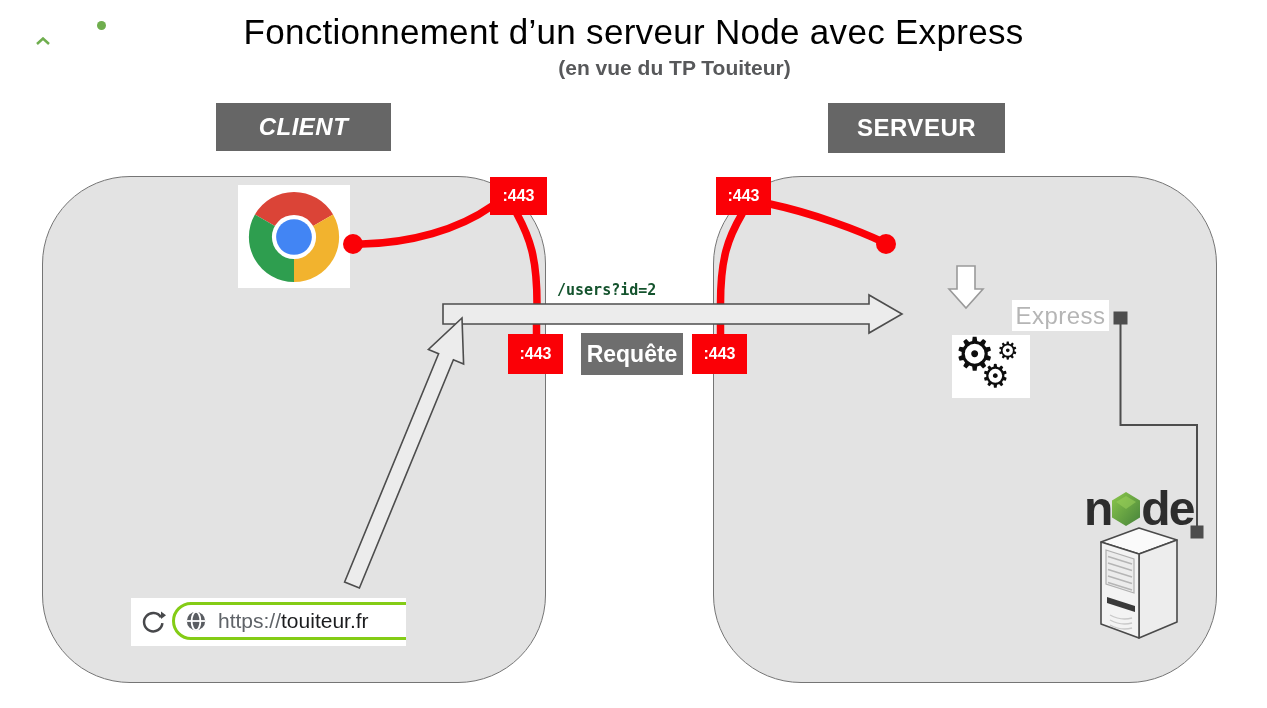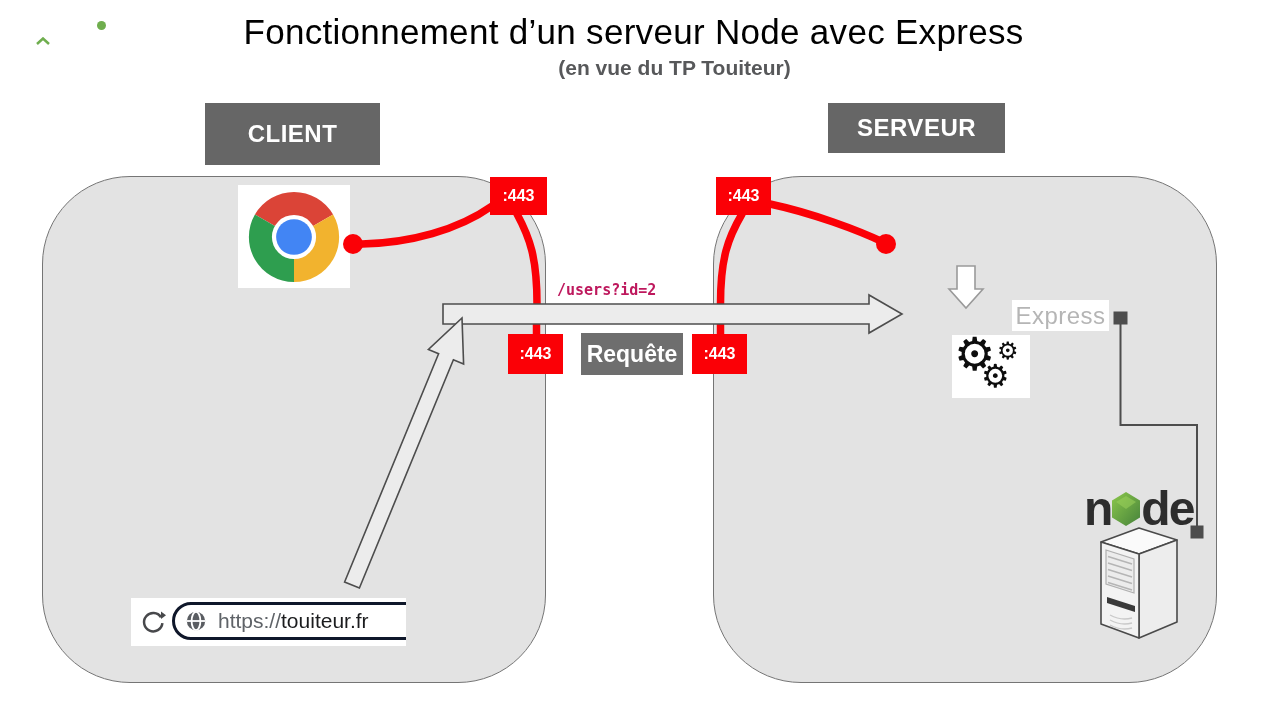--- a/index.html
+++ b/index.html
@@ -7,38 +7,38 @@
           font-family:"Liberation Sans",sans-serif;}
   .abs{position:absolute;}
   .center{display:flex;align-items:center;justify-content:center;}
 
   .title{top:12px;left:0;width:100%;text-align:center;font-size:35px;font-weight:normal;
          color:#000000;letter-spacing:.3px;z-index:1;}
   .subtitle{top:56px;left:0;width:100%;text-align:center;font-size:21px;font-weight:bold;
             color:#57585a;z-index:1;padding-left:41px;}
 
   .tag{background:#666666;color:#fff;font-weight:bold;font-size:24px;letter-spacing:.5px;z-index:2;}
-  #client-tag{left:205px;top:103px;width:175px;height:62px;}
+  #client-tag{left:216px;top:103px;width:175px;height:48px;font-style:italic;}
   #server-tag{left:828px;top:103px;width:177px;height:50px;}
 
   .panel{background:#e3e3e3;border:1.5px solid #757575;border-radius:88px;box-sizing:border-box;z-index:1;}
   #client-panel{left:42px;top:176px;width:504px;height:507px;}
   #server-panel{left:713px;top:176px;width:504px;height:507px;}
 
   .port{background:#fb0006;color:#fff;font-weight:bold;font-size:16px;z-index:3;}
   #port-ct{left:490px;top:177px;width:57px;height:38px;}
   #port-st{left:716px;top:177px;width:55px;height:38px;}
   #port-cb{left:508px;top:334px;width:55px;height:40px;}
   #port-sb{left:692px;top:334px;width:55px;height:40px;}
 
   #requete{left:581px;top:333px;width:102px;height:42px;background:#6e6e6e;color:#fff;
            font-weight:bold;font-size:23px;z-index:3;}
 
   #query{left:557px;top:281px;font-family:"DejaVu Sans Mono","Liberation Mono",monospace;
-         font-size:15px;font-weight:bold;color:#be185d;z-index:3;}
+         font-size:15px;font-weight:bold;color:#14532d;z-index:3;}
 
   .filebox{background:#6a6a6a;color:#fff;font-weight:bold;font-size:27px;z-index:2;}
   #indexjs{left:894px;top:219px;width:146px;height:57px;}
   #appjs{left:894px;top:288px;width:146px;height:56px;}
 
   #express{left:1012px;top:300px;width:97px;height:31px;background:#fff;color:#b5b5b5;
            font-size:24px;font-weight:normal;letter-spacing:.5px;z-index:3;}
 
   #chrome-tile{left:238px;top:185px;width:112px;height:103px;background:#fff;z-index:2;}
 
@@ -53,21 +53,21 @@
   #node-logo .ltr{font-size:48px;line-height:36px;}
   #node-hex{margin:0 0 1px 0;}
   #node-chevron{left:36px;top:37px;z-index:3;}
   #node-dot{left:97px;top:21px;width:9px;height:9px;border-radius:50%;background:#6fae4e;z-index:3;}
 
   #tower{left:1093px;top:520px;z-index:2;}
 
   #urlbar{left:131px;top:598px;width:275px;height:48px;background:#fff;z-index:2;
           overflow:hidden;display:flex;align-items:center;}
   #reload{margin-left:9px;flex:0 0 auto;}
-  #pill{position:absolute;left:41px;top:4px;width:300px;height:38px;border:3px solid #0f172a;
+  #pill{position:absolute;left:41px;top:4px;width:300px;height:38px;border:3px solid #84cc16;
         border-radius:22px;display:flex;align-items:center;box-sizing:border-box;}
   #globe{margin-left:9px;flex:0 0 auto;}
   #urltext{margin-left:10px;font-size:21px;white-space:nowrap;}
   #url-scheme{color:#5f6368;}
   #url-domain{color:#1b1c1e;}
 
   #overlay{left:0;top:0;z-index:5;pointer-events:none;}
 </style>
 </head>
 <body>

